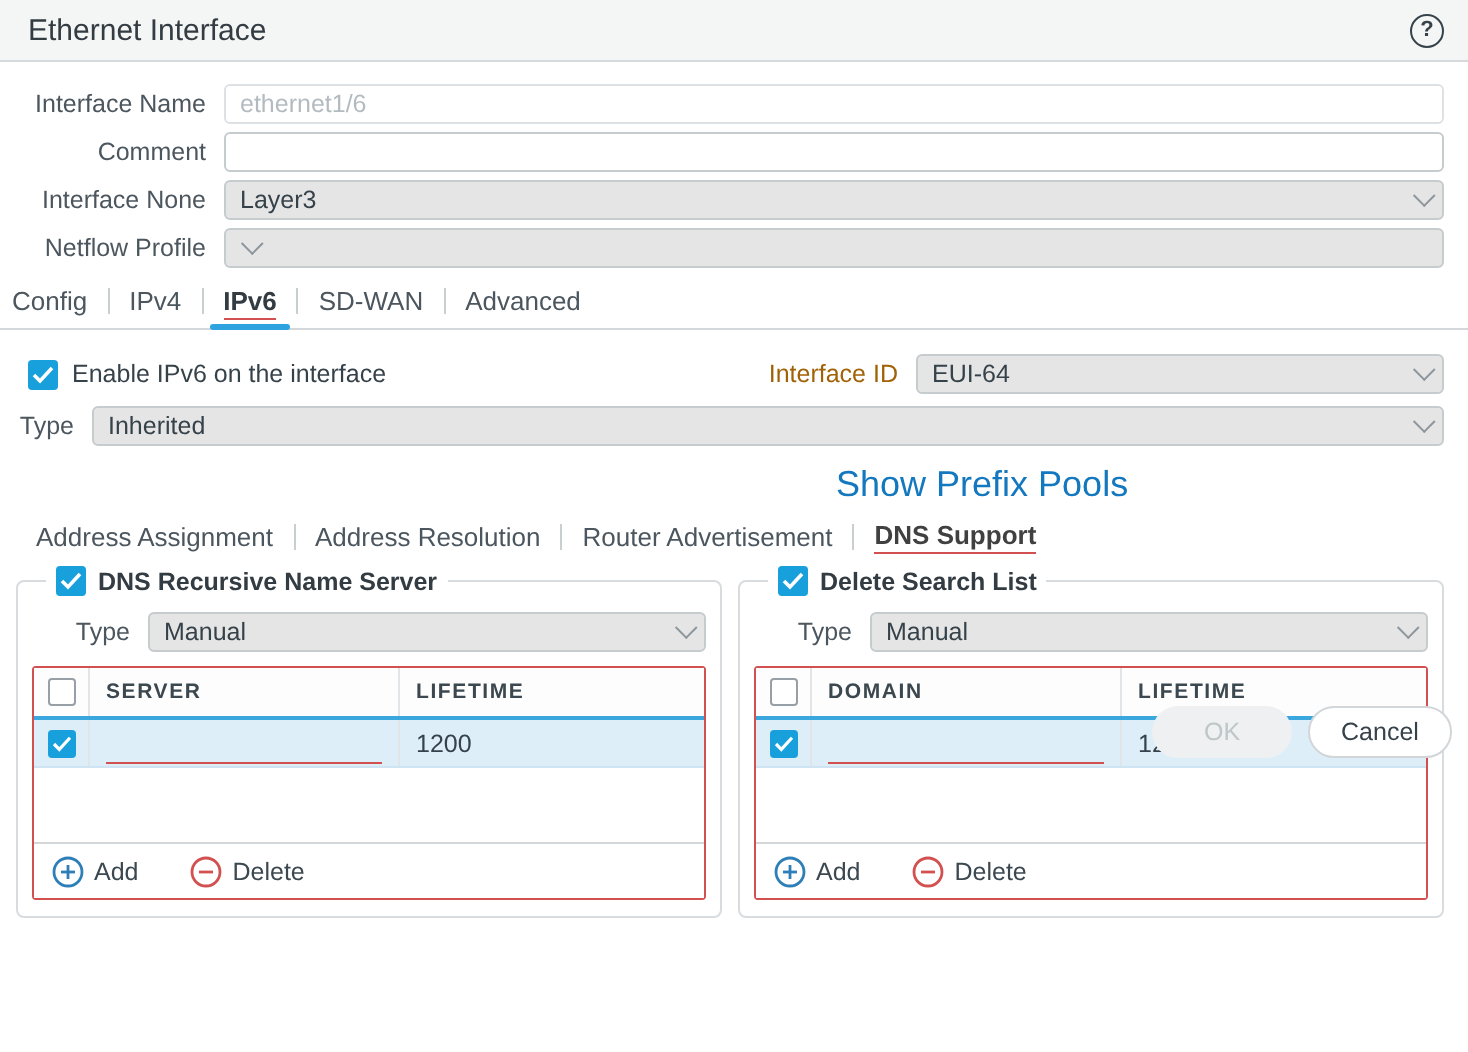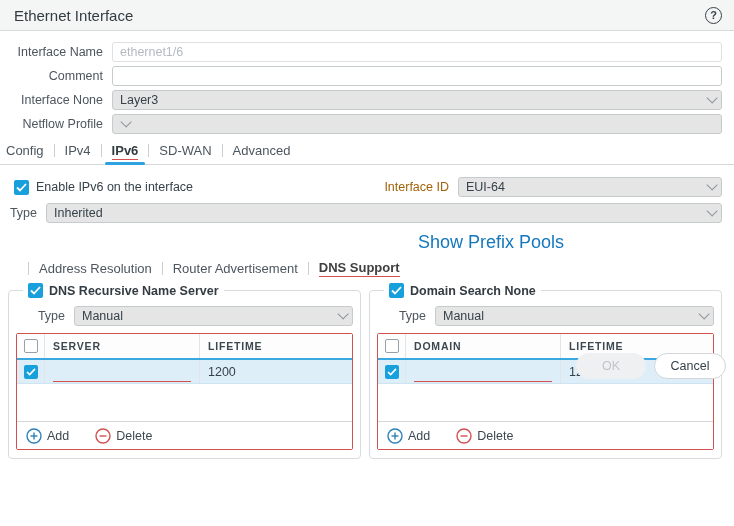--- a/index.html
+++ b/index.html
@@ -191,20 +191,21 @@
       <span class="sel-value">Inherited</span>
       <span class="chev"></span>
     </div>
   </div>
 
   <div class="prefix-link-row">
     <span class="prefix-link">Show Prefix Pools</span>
   </div>
 
   <div class="subtabs">
+    <div class="subtab">Address Assignment</div>
     <div class="tab-sep" style="margin-bottom:0"></div>
     <div class="subtab">Address Resolution</div>
     <div class="tab-sep" style="margin-bottom:0"></div>
     <div class="subtab">Router Advertisement</div>
     <div class="tab-sep" style="margin-bottom:0"></div>
     <div class="subtab active">DNS Support</div>
   </div>
 
   <div class="panels">
 
@@ -272,21 +273,21 @@
       </div>
     </fieldset>
 
     <fieldset class="panel">
       <legend>
         <span class="cb checked">
           <svg width="11" height="9" viewBox="0 0 11 9">
               <polyline points="1,4.5 4,7.5 10,1" fill="none" stroke="#ffffff" stroke-width="1.8"></polyline>
             </svg>
         </span>
-        <span class="legend-text">Domain Search None</span>
+        <span class="legend-text">Delete Search List</span>
       </legend>
       <div class="panel-type-row">
         <span class="flabel">Type</span>
         <div class="select-box">
           <span class="sel-value">Manual</span>
           <span class="chev"></span>
         </div>
       </div>
       <div class="grid">
         <div class="grid-header">

